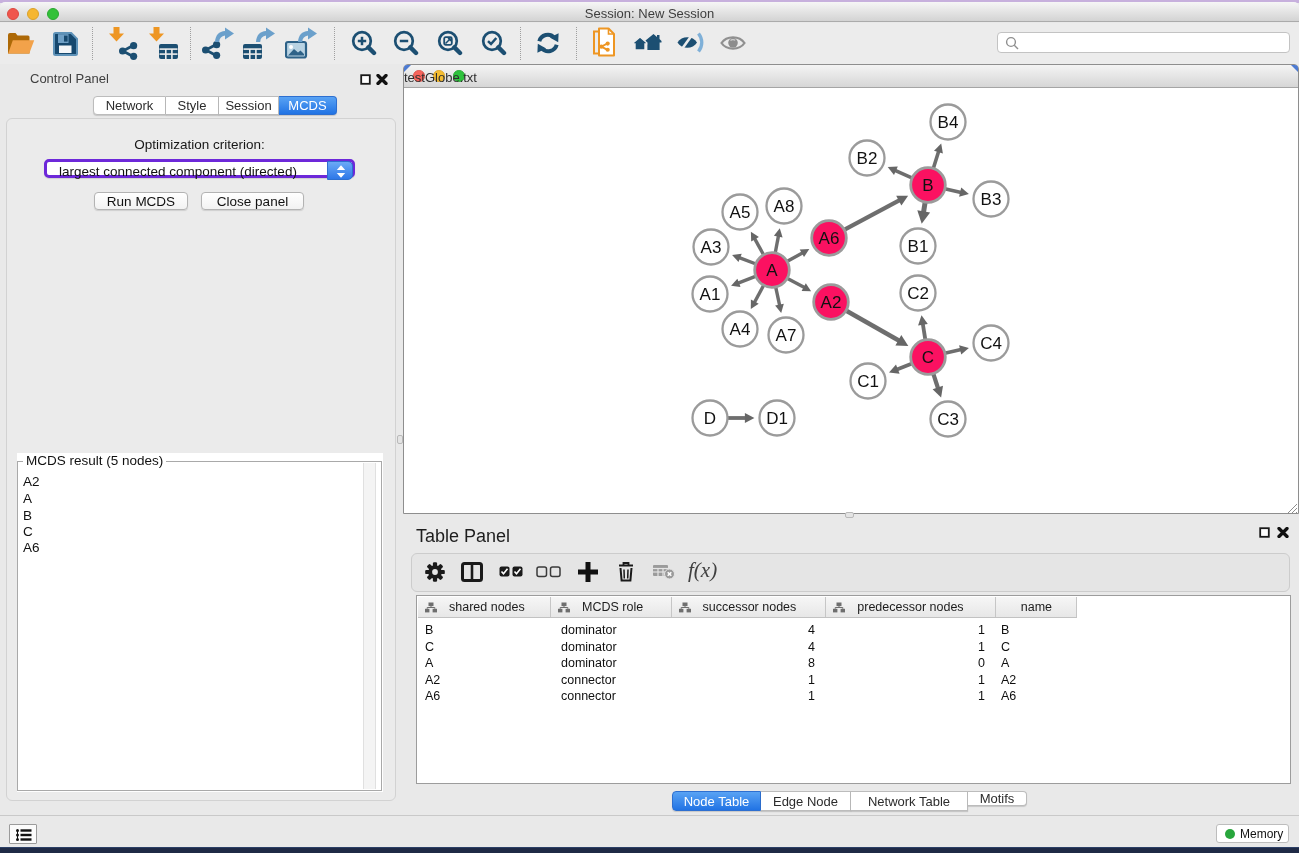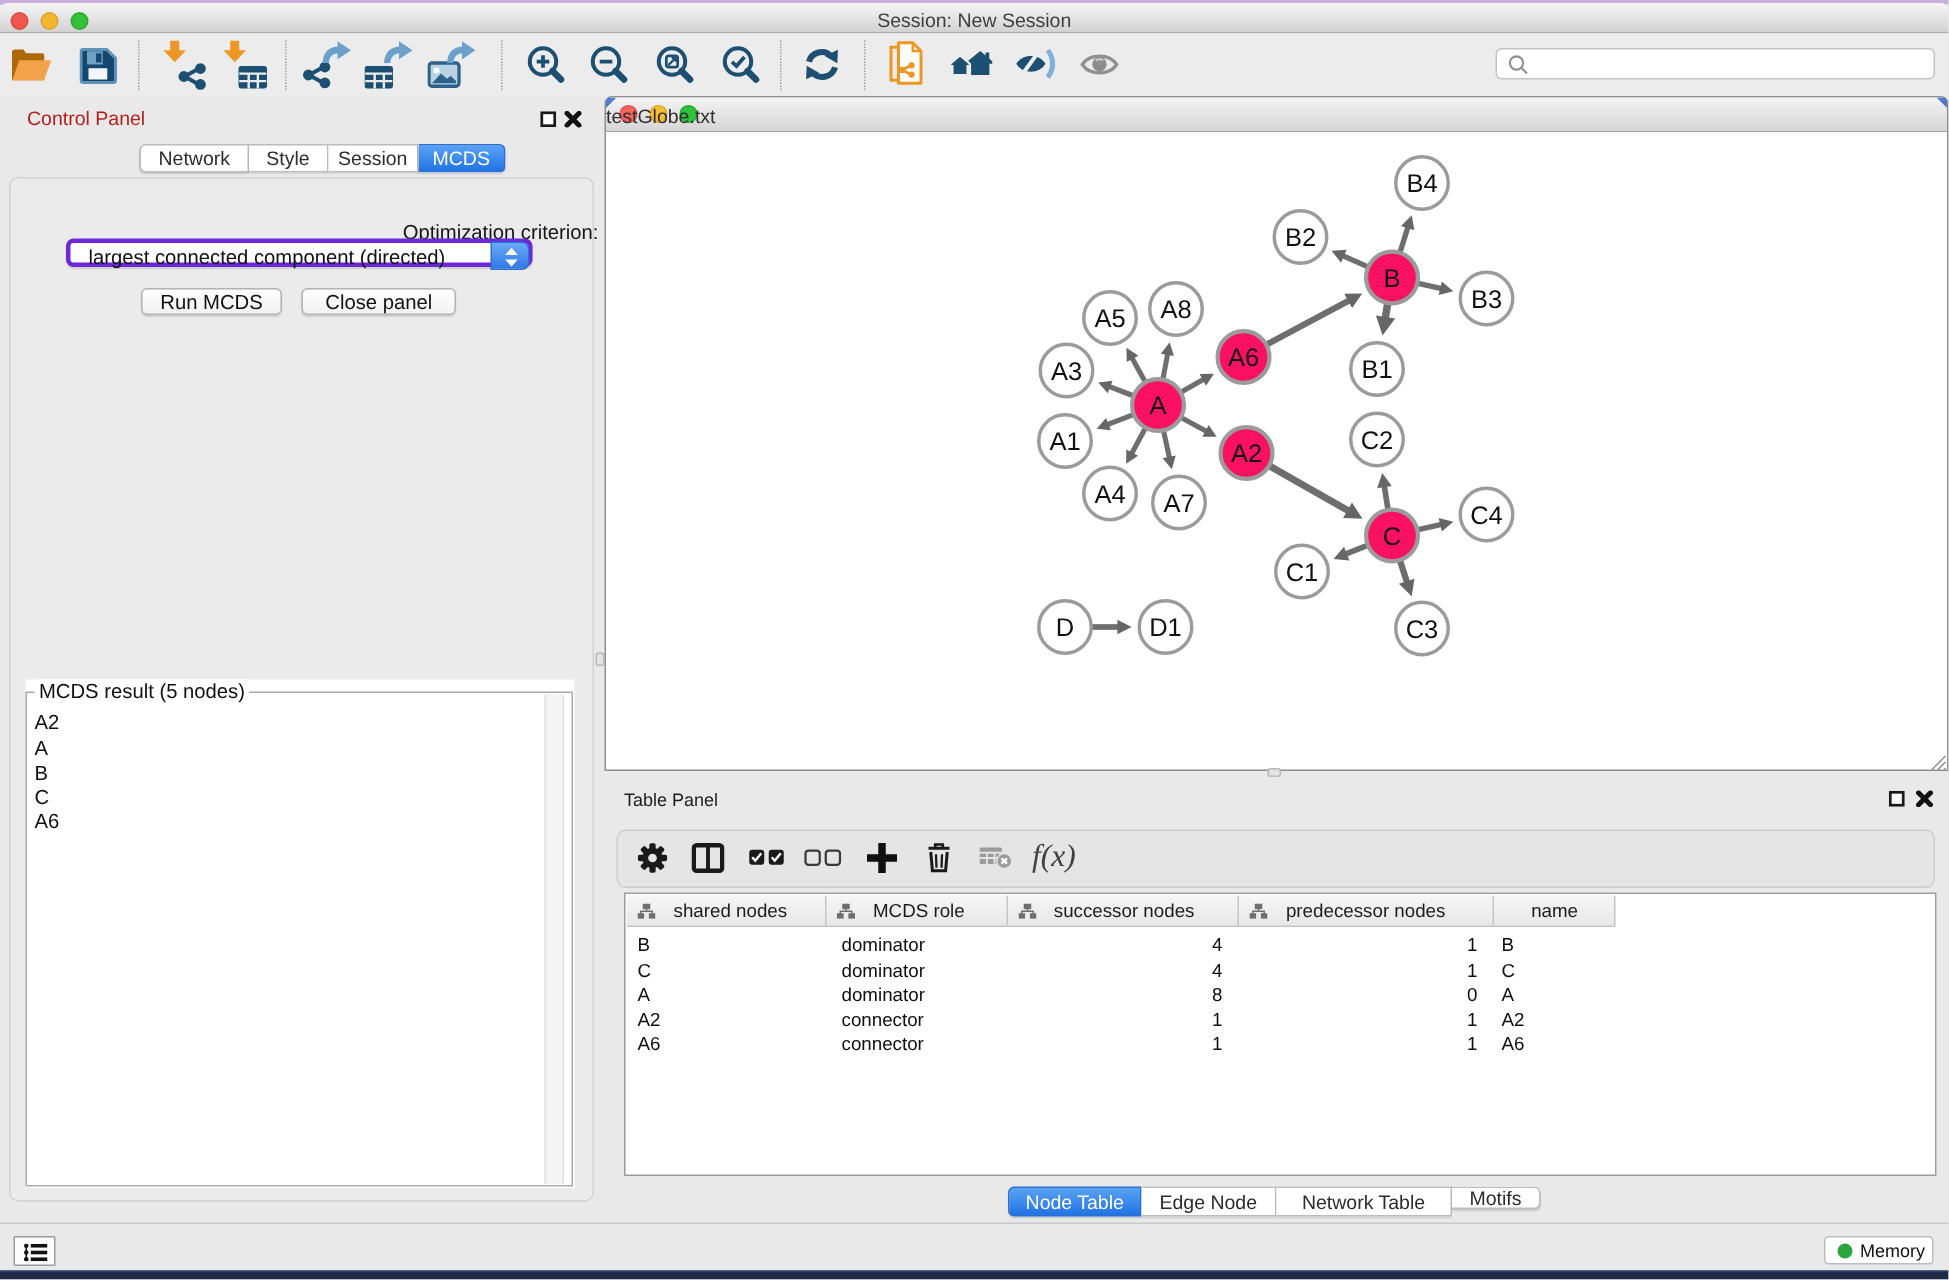--- a/index.html
+++ b/index.html
@@ -8,45 +8,45 @@
 #deskTop{left:0;top:0;width:1299px;height:3px;background:#c7b0dd}
 #deskBot{left:0;top:847px;width:1299px;height:6px;background:#1f2a46;border-top:1px solid #2c4067}
 #titlebar{left:0;top:2px;width:1299px;height:20px;background:linear-gradient(#f6f6f6,#d3d3d3);border-bottom:1px solid #ababab;border-radius:5px 5px 0 0}
 .tl{position:absolute;width:12px;height:12px;border-radius:50%;top:6px}
 #titletext{left:0;top:6px;width:1299px;text-align:center;font-size:13px;color:#3e3e3e}
 #toolbar{left:0;top:23px;width:1299px;height:41px;background:#ececec}
 .vsep{position:absolute;top:4px;height:33px;width:0;border-left:1px dotted #9f9f9f}
 .ticon{position:absolute;top:5px}
 #searchbox{left:997px;top:32px;width:293px;height:21px;background:#fff;border:1px solid #c3c3c3;border-radius:4px}
 
-#cpTitle{left:18px;top:71px;font-size:13px;color:#b91c1c}
+#cpTitle{left:30px;top:71px;font-size:13px;color:#404040}
 #cpPanel{left:6px;top:118px;width:390px;height:683px;background:#ebebeb;border:1px solid #d2d2d2;border-radius:6px}
 .tabrow{position:absolute;display:flex;height:19px}
 .tab{height:19px;font-size:13px;color:#2c2c2c;background:#fff;border:1px solid #bcbcbc;border-left:none;display:flex;align-items:center;justify-content:center;box-shadow:0 1px 1px rgba(0,0,0,.15)}
 .tab.first{border-left:1px solid #bcbcbc;border-radius:4px 0 0 4px}
 .tab.last{border-radius:0 4px 4px 0}
 .tab.sel{background:linear-gradient(#59a3f4,#2173e4);color:#fff;border-color:#2d6fd0}
-#optlabel{left:0px;top:147px;width:399px;text-align:right;font-size:13.5px;color:#161616}
+#optlabel{left:0px;top:137px;width:399px;text-align:center;font-size:13.5px;color:#161616}
 #dropdown{left:44px;top:159px;width:311px;height:19px;background:#fff;border:3px solid #6d28d9;border-radius:5px;box-shadow:0 1px 1px rgba(0,0,0,.12)}
 #ddtext{left:12px;top:2px;font-size:13.5px;color:#111}
 #ddstep{right:-1px;top:-1px;width:26px;height:19px;border-radius:0 5px 5px 0;background:linear-gradient(#6baaf6,#2e78e8);border:1px solid #2d6fd0}
 .btn{position:absolute;height:18px;background:linear-gradient(#fff,#f2f2f2);border:1px solid #b3b3b3;border-radius:4px;font-size:13.5px;color:#111;display:flex;align-items:center;justify-content:center;box-shadow:0 1px 1px rgba(0,0,0,.12)}
 #fieldset{left:17px;top:453px;width:366px;height:339px;background:#fff}
 #fsborder{left:0px;top:8px;width:365px;height:330px;border:1px solid #a9a9a9}
 #fslegend{left:6px;top:0px;background:#fff;padding:0 3px;font-size:13.5px;color:#111}
 .fsitem{position:absolute;left:6px;font-size:13.5px;color:#111}
 #fsscroll{left:346px;top:10px;width:13px;height:326px;background:#f4f4f4;border-left:1px solid #e0e0e0;border-right:1px solid #e0e0e0}
 
 .knob{position:absolute;background:#e4e4e4;border:1px solid #b9b9b9;border-radius:2px;z-index:6}
 
 #netwin{left:403px;top:64px;width:896px;height:450px;background:#fff;border:1px solid #8e8e8e;border-radius:5px 5px 0 0}
 #nettitle{left:0;top:0;width:894px;height:23px;background:linear-gradient(#f4f4f4,#d6d6d6);border-bottom:1px solid #a5a5a5;border-radius:4px 4px 0 0}
 #netname{left:0;top:5px;width:894px;font-size:13px;color:#2e2e2e}
 
-#tpTitle{left:416px;top:526px;font-size:12px;color:#1d1d1d}
+#tpTitle{left:416px;top:526px;font-size:18px;color:#1d1d1d}
 #tpToolbar{left:411px;top:553px;width:879px;height:39px;background:#e5e5e5;border:1px solid #cccccc;border-radius:6px}
 #tbl{left:416px;top:595px;width:875px;height:189px;background:#fff;border:1px solid #9c9c9c}
 #tblhead{left:1px;top:1px;width:659px;height:21px;background:linear-gradient(#f6f6f6,#e7e7e7);border-bottom:1px solid #c2c2c2}
 .hcell{position:absolute;top:0;height:20px;border-right:1px solid #c6c6c6;font-size:12.5px;color:#1c1c1c;display:flex;align-items:center}
 .tabrow2{position:absolute;display:flex;height:20px}
 
 #statussep{left:0;top:815px;width:1299px;height:1px;background:#c9c9c9}
 #listbtn{left:9px;top:824px;width:28px;height:20px;background:#fbfbfb;border:1px solid #9b9b9b;border-radius:1px}
 #membtn{left:1216px;top:824px;width:73px;height:19px;background:#fff;border:1px solid #bdbdbd;border-radius:3px;font-size:12px;color:#111;display:flex;align-items:center}
 </style></head>

